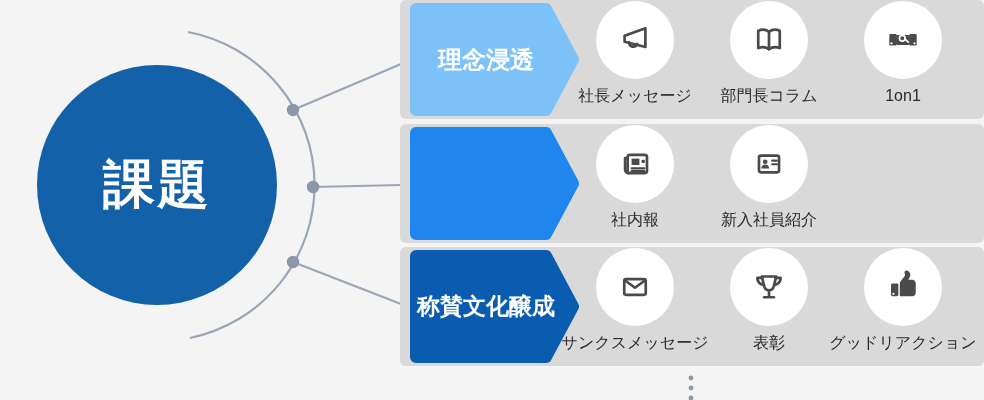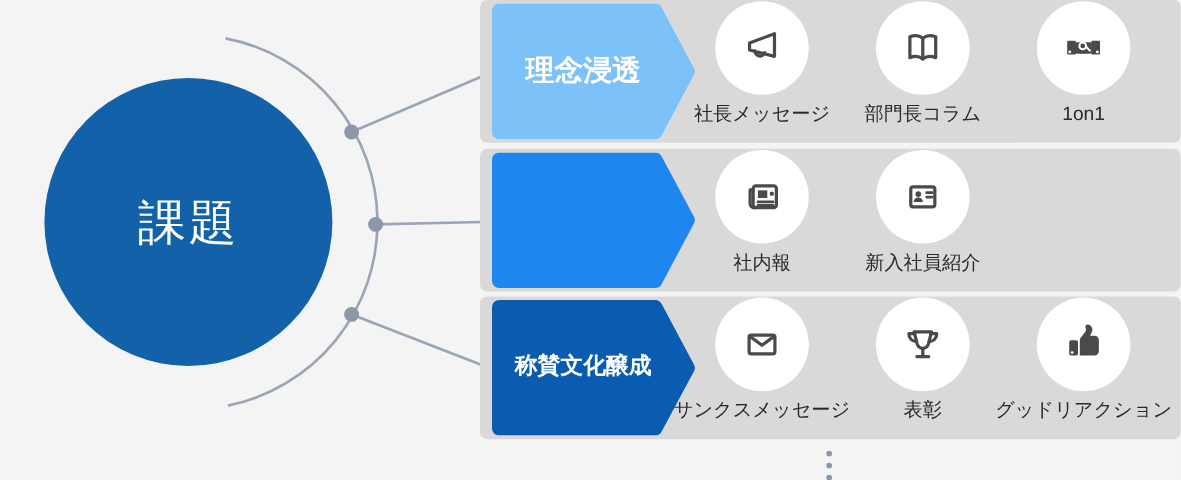--- a/index.html
+++ b/index.html
@@ -5,36 +5,36 @@
   html,body{margin:0;padding:0;}
   body{font-family:"Liberation Sans","DejaVu Sans",sans-serif;}
   .canvas{position:relative;width:984px;height:400px;background:var(--c-page_bg,#f4f4f5);overflow:hidden;}
 
   .connectors{position:absolute;left:0;top:0;width:984px;height:400px;}
   .connectors .stroke{fill:none;stroke:var(--c-connector,#9aa5b5);stroke-width:2.2;}
   .connectors .node{fill:var(--c-dot,#8c97a9);}
 
   .issue-circle{position:absolute;left:37px;top:65px;width:240px;height:240px;border-radius:50%;
     background:var(--c-circle,#1261a9);display:flex;align-items:center;justify-content:center;}
-  .issue-circle span{color:#fff;font-size:40px;font-weight:400;letter-spacing:2px;}
+  .issue-circle span{color:#fff;font-size:52px;font-weight:700;letter-spacing:2px;}
 
   .row{position:absolute;left:400px;width:584px;height:119px;background:var(--c-row_bg,#d9d9d9);border-radius:6px;}
   .row-1{top:0;}
   .row-2{top:123.5px;}
   .row-3{top:247px;}
 
   .arrow-wrap{position:absolute;left:-2px;top:3px;width:170px;height:91px;margin-left:12px;}
   .arrow-wrap svg{position:absolute;left:0;top:0;}
   .row-1 .arrow-shape{fill:var(--c-arrow_1,#7cc1f8);stroke:var(--c-arrow_1,#7cc1f8);}
   .row-2 .arrow-shape{fill:var(--c-arrow_2,#1e86ee);stroke:var(--c-arrow_2,#1e86ee);}
   .row-3 .arrow-shape{fill:var(--c-arrow_3,#0a5cb1);stroke:var(--c-arrow_3,#0a5cb1);}
   .arrow-label{position:absolute;left:0;top:0;width:152px;height:113px;display:flex;align-items:center;justify-content:center;
     color:#fff;font-weight:700;font-size:24px;text-align:center;white-space:pre-line;line-height:1.4;}
   .row-2 .arrow-label{font-size:20.5px;line-height:1.5;}
-  .row-3 .arrow-label{font-size:19px;}
+  .row-3 .arrow-label{font-size:23px;}
 
   .items{position:absolute;left:168px;top:0;height:119px;display:flex;}
   .item{width:134px;display:flex;flex-direction:column;align-items:center;padding-top:1px;box-sizing:border-box;}
   .icon-circle{width:78px;height:78px;border-radius:50%;background:#fff;display:flex;align-items:center;justify-content:center;flex:none;}
   .item-label{margin-top:7px;font-size:16px;color:var(--c-label_text,#2a2a2a);white-space:nowrap;line-height:1.2;}
 
   .ico{width:44px;height:44px;}
   .ico .st{fill:none;stroke:var(--c-icon,#4a4a4a);stroke-width:2.2;stroke-linejoin:round;stroke-linecap:round;}
   .ico .st-thin{fill:none;stroke:var(--c-icon,#4a4a4a);stroke-width:1.8;stroke-linecap:round;}
   .ico .fl{fill:var(--c-icon,#4a4a4a);stroke:none;}

